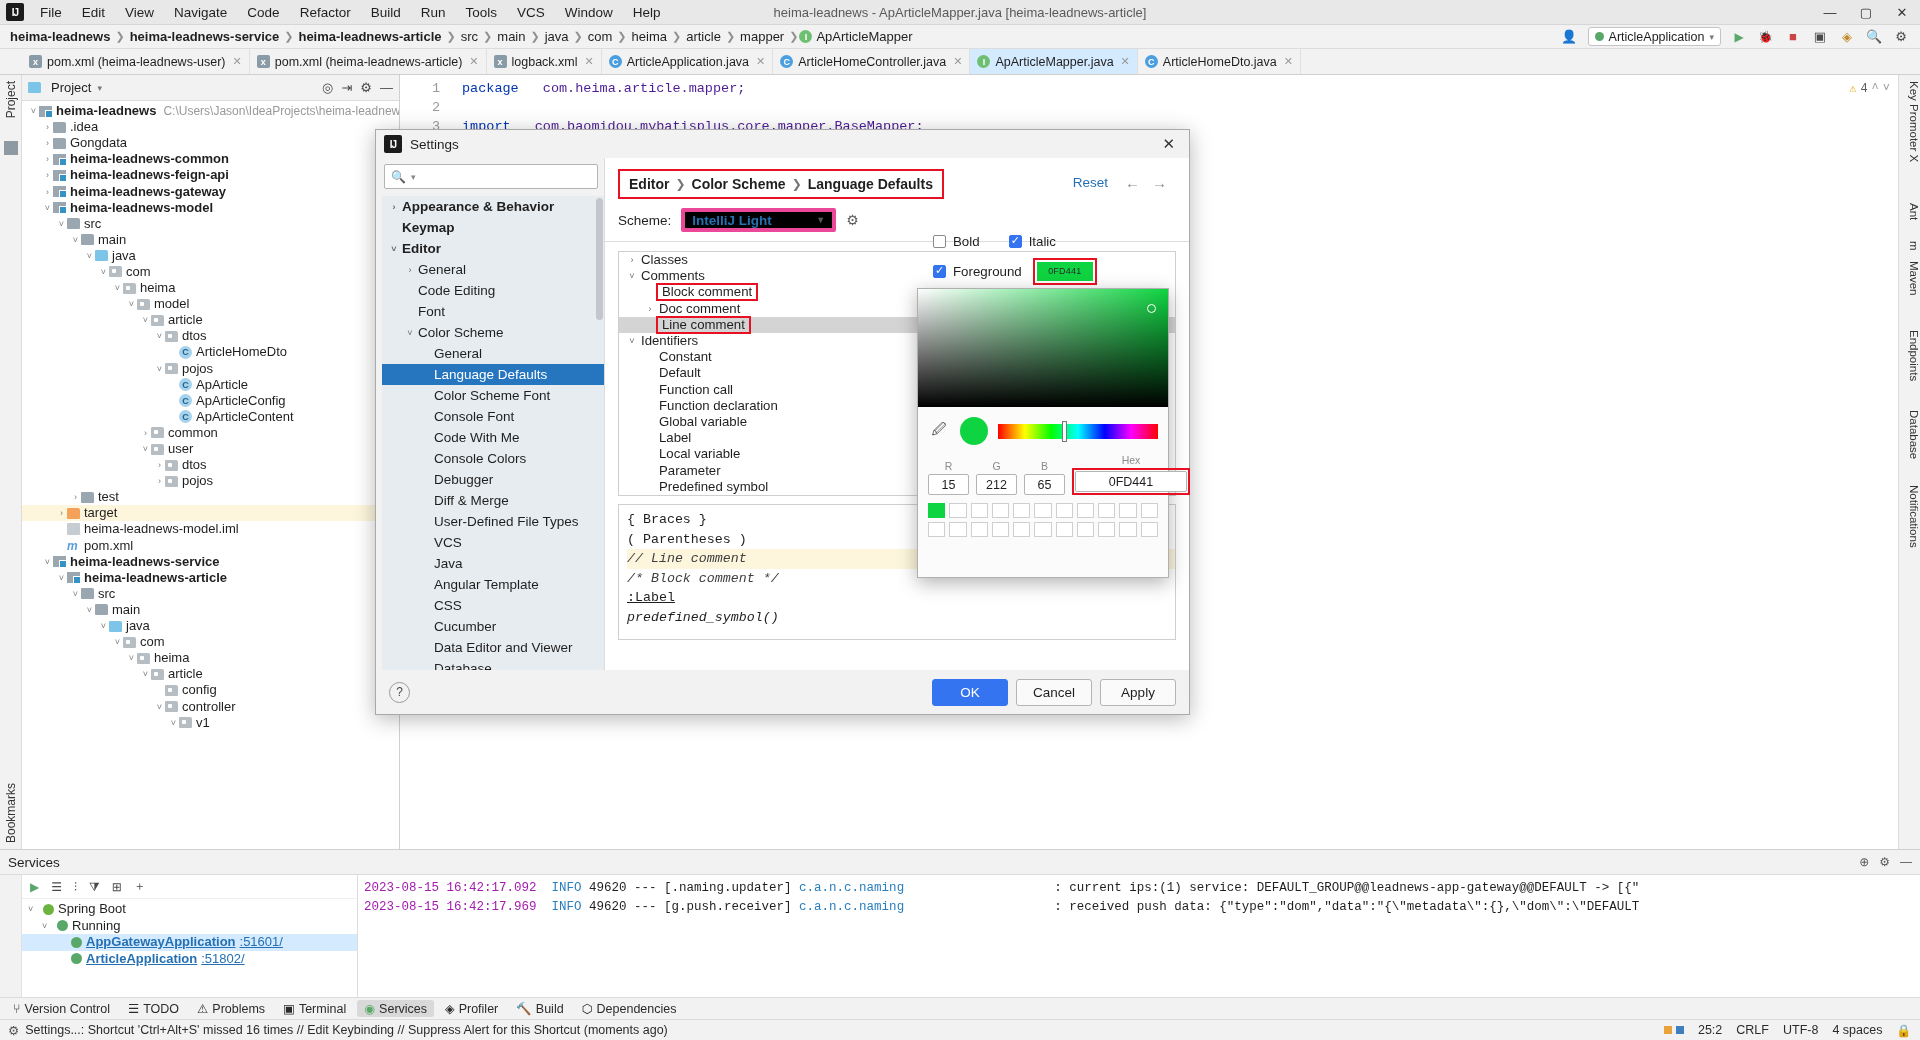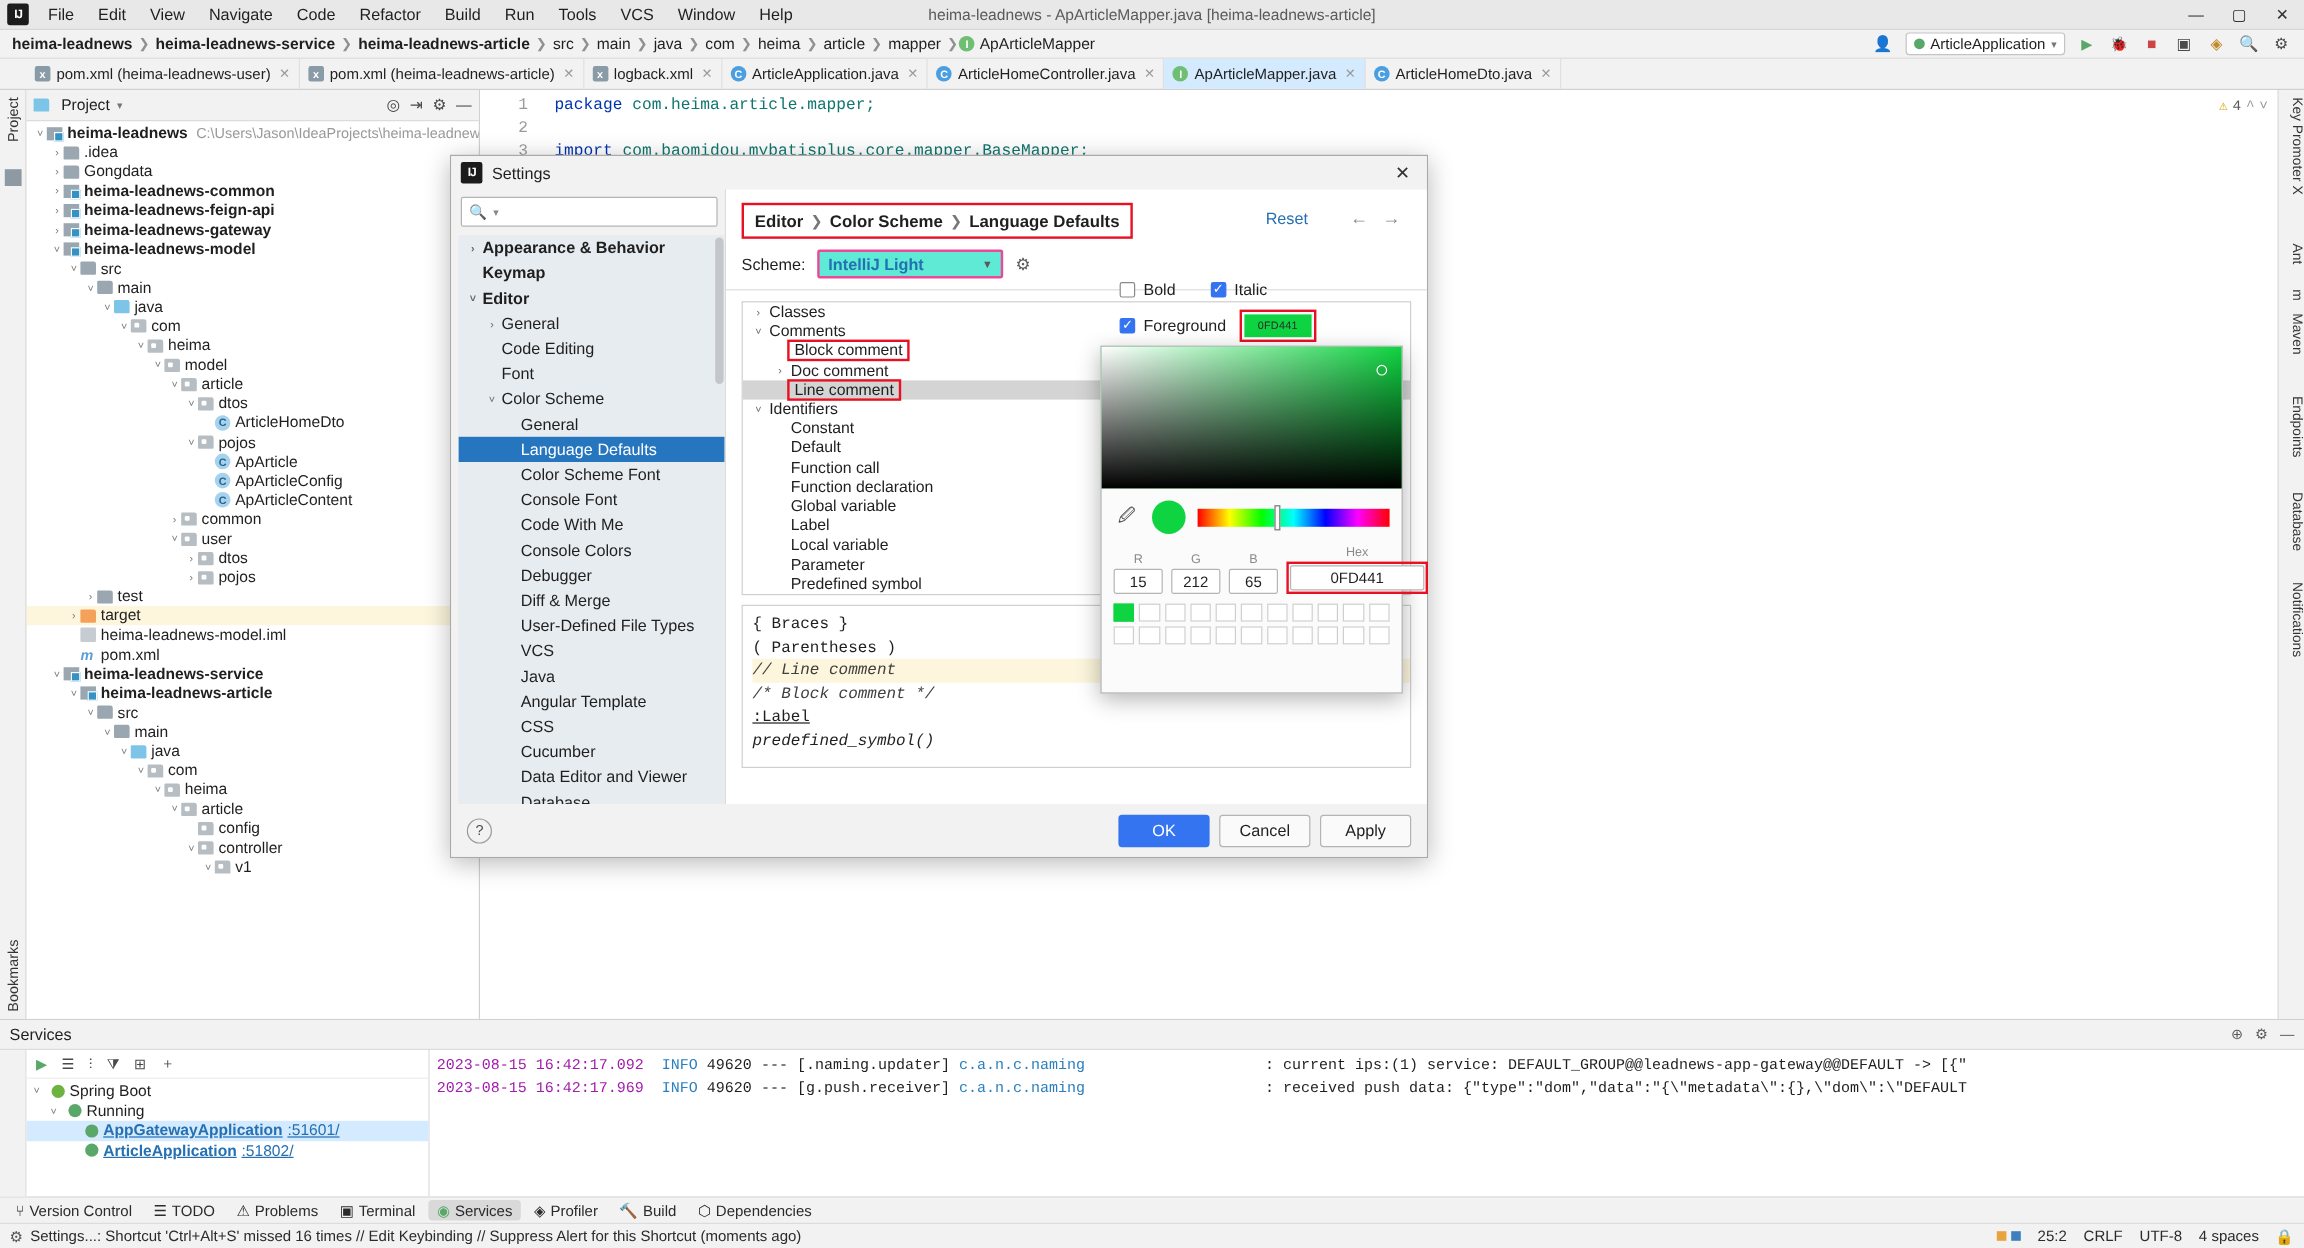--- a/index.html
+++ b/index.html
@@ -106,21 +106,21 @@
   
   .editor { flex:1; background:#fff; display:flex; flex-direction:column; min-width:0; position:relative; }
   .code-area { flex:1; display:flex; font-family:"Liberation Mono", monospace; font-size:13.5px;
                overflow:hidden; position:relative; }
   .gutter { width:48px; flex:0 0 48px; text-align:right; padding:4px 8px 0 0; color:#9a9a9a;
             user-select:none; background:#fff; }
   .gutter div { height:19px; line-height:19px; }
   .code-lines { padding:4px 0 0 14px; flex:1; }
   .cl { height:19px; line-height:19px; white-space:pre; }
   .kw { color:#0033b3; }
-  .ident { color:#0f766e; }
+  .ident { color:#4c1d95;margin-left:16px; }
   .inspect { position:absolute; right:8px; top:6px; display:flex; align-items:center; gap:4px;
              font-size:12px; color:#5a5a5a; }
   .warn-tri { color:#e0a300; }
 
   
   .rrail { width:22px; background:#f2f2f2; border-left:1px solid #dcdcdc; flex:0 0 22px;
            position:relative; }
   .rr-item { position:absolute; right:0; width:22px; writing-mode:vertical-rl;
              font-size:11.5px; color:#333; text-align:center; white-space:nowrap; }
 
@@ -187,25 +187,25 @@
   .srow.b { font-weight:bold; }
   .set-scroll { position:absolute; right:1px; top:2px; width:7px; height:122px; background:#c3c7cb;
                 border-radius:4px; }
 
   .set-right { flex:1; background:#fff; display:flex; flex-direction:column; min-width:0;
                position:relative; border-left:1px solid #dcdcdc; }
   .breadcrumb-box { margin:11px 0 0 13px; display:inline-flex; align-items:center; gap:6px;
                     font-size:14px; font-weight:bold; border:2px solid #e81123; padding:5px 9px;
                     align-self:flex-start; }
   .bc-sep { color:#777; font-weight:normal; font-size:12px; }
-  .reset-link { position:absolute; right:99px; top:17px; color:#2470b3; font-size:13.5px; }
+  .reset-link { position:absolute; right:81px; top:17px; color:#2470b3; font-size:13.5px; }
   .hist-arrows { position:absolute; right:22px; top:16px; display:flex; gap:12px; color:#8a8a8a;
                  font-size:15px; }
   .scheme-row { display:flex; align-items:center; gap:10px; margin:9px 0 0 13px; font-size:13.5px; }
-  .scheme-select { width:155px; height:24px; background:#5eead4; border:2px solid #ec4899; border-radius:2px;
+  .scheme-select { width:155px; height:24px; background:#000000; border:4px solid #ec4899; border-radius:2px;
                    display:flex; align-items:center; padding:0 7px; font-weight:bold; color:#2470b3;
                    font-size:13.5px; }
   .scheme-select .cv { margin-left:auto; color:#5a5a5a; font-size:9px; }
   .gear { color:#5a5a5a; font-size:14px; }
   .divider { height:1px; background:#dcdcdc; margin:9px 0 0 0; }
 
   .attr-list { margin:9px 13px 0 13px; border:1px solid #cfcfcf; background:#fff; height:245px;
                overflow:hidden; position:relative; }
   .arow { height:16.2px; display:flex; align-items:center; font-size:13.2px; line-height:16px;
           padding-left:4px; }

